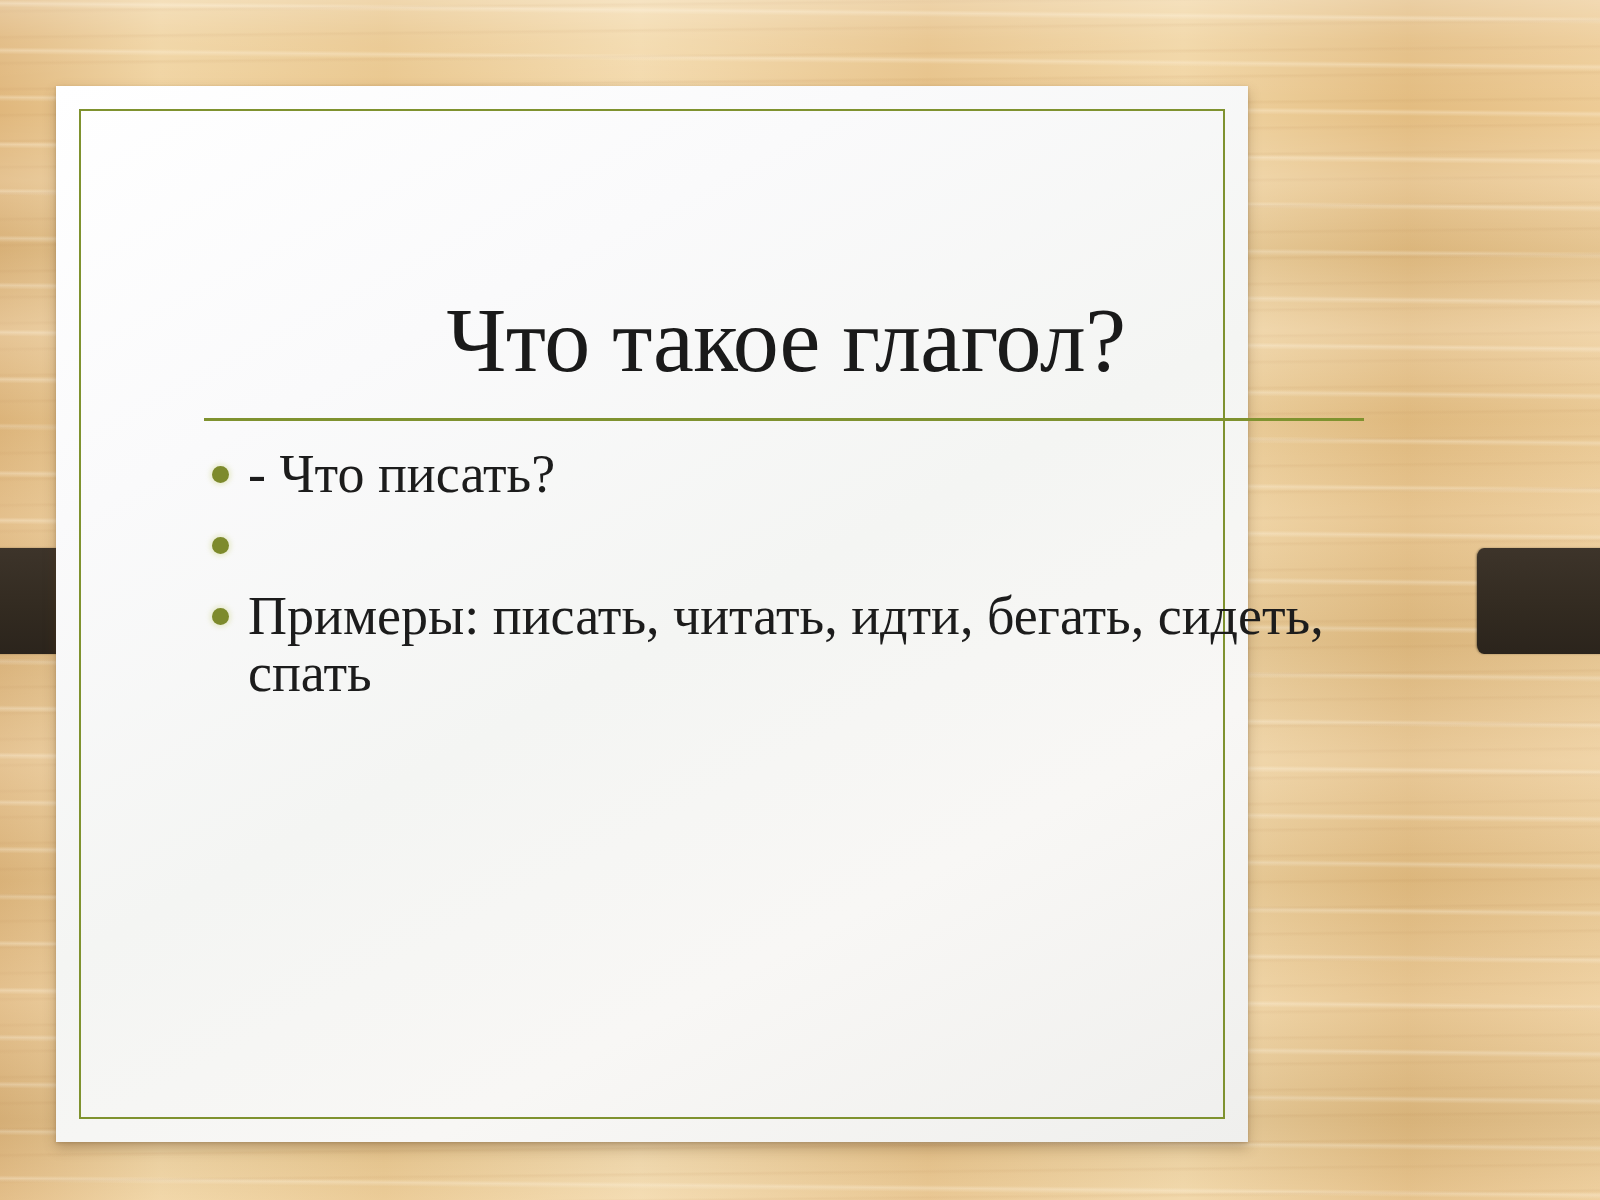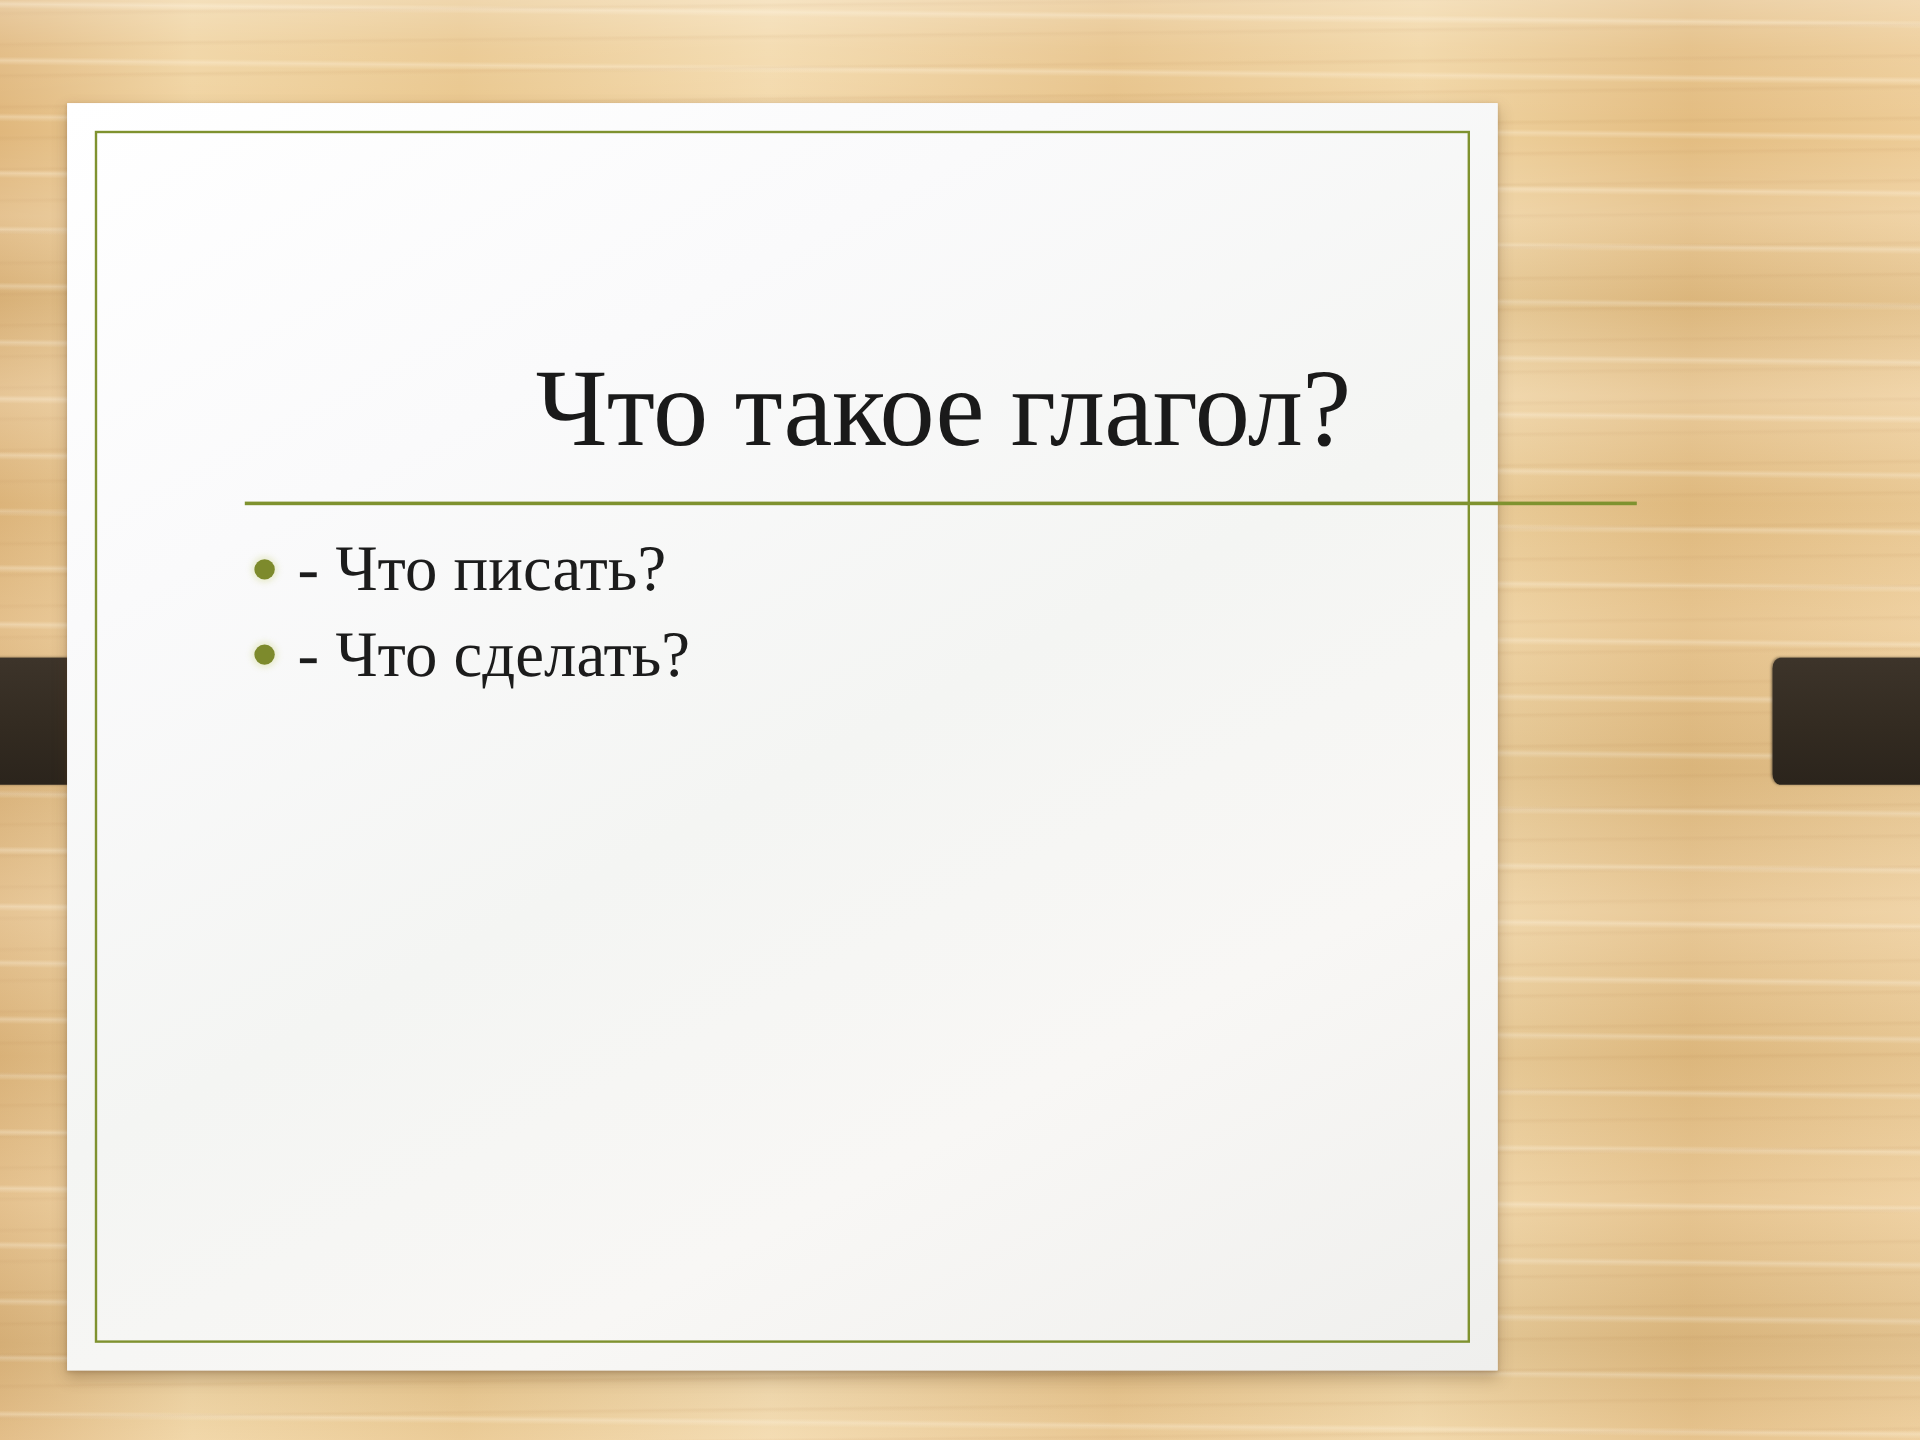--- a/index.html
+++ b/index.html
@@ -193,23 +193,26 @@
 
       <div class="title-rule"></div>
 
       <ul class="bullet-list">
         <li class="bullet-item">
           <span class="dot"></span>
           <span>- Что писать?</span>
         </li>
         <li class="bullet-item">
           <span class="dot"></span>
-          <span>- Что сделать?</span>
         </li>
         <li class="bullet-item spacer">
           
           <span></span>
         </li>
+        <li class="bullet-item">
+          <span class="dot"></span>
+          <span>Примеры: писать, читать, идти, бегать, сидеть, спать</span>
+        </li>
       </ul>
 
     </div>
   </div>
 </div>
 
 </body></html>

